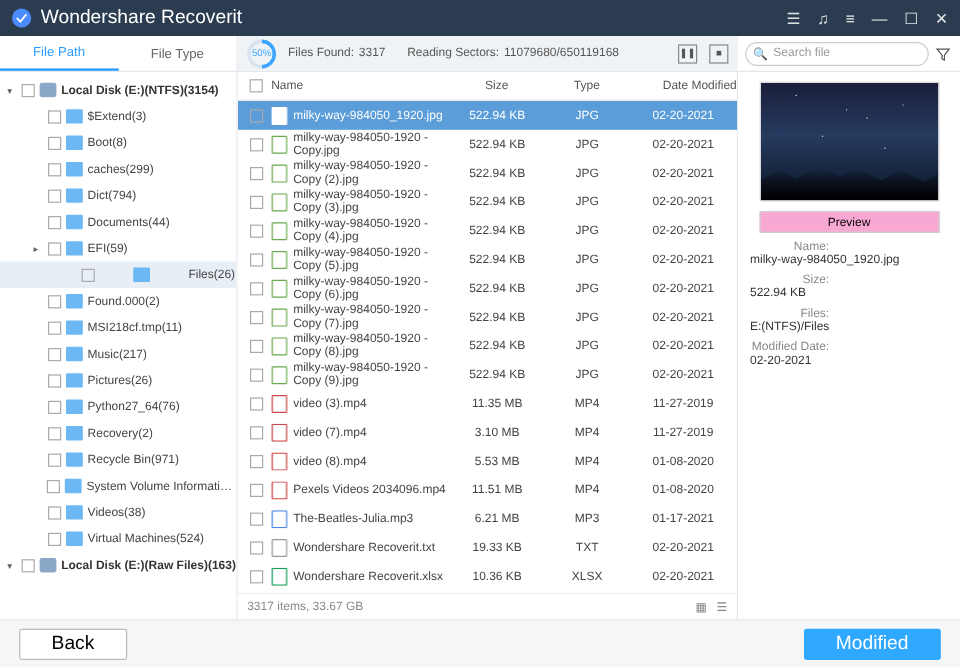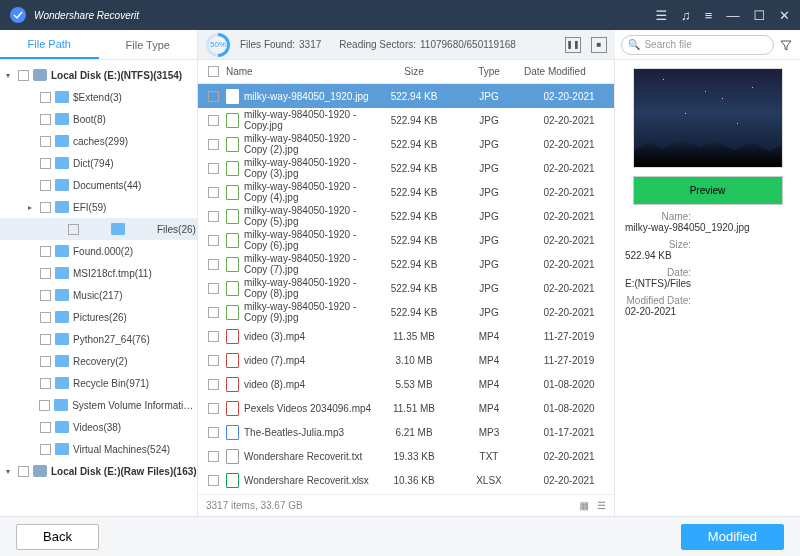--- a/index.html
+++ b/index.html
@@ -1,19 +1,19 @@
 <!DOCTYPE html>
 <html><head>
 <meta charset="utf-8">
 <style>
 * { margin: 0; padding: 0; box-sizing: border-box; font-family: -apple-system, "Segoe UI", Arial, sans-serif; }
 body { width: 800px; height: 556px; overflow: hidden; background: #f5f6f8; font-size: 11px; color: #333; }
 .titlebar { height: 30px; background: #2b3c50; color: #fff; display: flex; align-items: center; padding: 0 10px; }
 .titlebar .logo { width: 16px; height: 16px; background: #4a8cff; border-radius: 50%; margin-right: 8px; display: flex; align-items: center; justify-content: center; }
-.titlebar .title { font-size: 10px; flex: 1; font-style: italic; }
+.titlebar .title { font-size: 16px; flex: 1; }
 .titlebar .winbtns { display: flex; gap: 14px; align-items: center; }
 .titlebar .winbtns span { cursor: pointer; font-size: 13px; opacity: .85; }
 .headerrow { height: 30px; display: flex; align-items: stretch; background: #fff; border-bottom: 1px solid #e4e7eb; }
 .tabs { width: 198px; display: flex; border-right: 1px solid #e4e7eb; }
 .tab { flex: 1; display: flex; align-items: center; justify-content: center; font-size: 11px; color: #666; cursor: pointer; }
 .tab.active { color: #2b9cff; border-bottom: 2px solid #2b9cff; }
 .scanbar { flex: 1; display: flex; align-items: center; background: #f0f3f6; padding: 0 8px; gap: 10px; font-size: 10px; color: #555; }
 .scancircle { width: 24px; height: 24px; border-radius: 50%; background: conic-gradient(#3aa6ff 0 180deg, #d7e3ef 180deg 360deg); display: flex; align-items: center; justify-content: center; font-size: 8px; color: #3aa6ff; }
 .scancircle::before { content: ""; position: absolute; width: 18px; height: 18px; background: #f0f3f6; border-radius: 50%; }
 .scancircle span { position: relative; z-index: 1; font-size: 8px; }
@@ -32,21 +32,21 @@
 .ficon { width: 14px; height: 12px; background: #6bb8f5; border-radius: 1px; flex-shrink: 0; position: relative; }
 .ficon.disk { background: #8aa8c8; border-radius: 2px; }
 .treeitem .lbl { font-size: 10px; color: #444; white-space: nowrap; overflow: hidden; text-overflow: ellipsis; }
 .treeitem.disk .lbl { font-weight: 600; color: #333; }
 .center { flex: 1; display: flex; flex-direction: column; background: #fff; border-right: 1px solid #e4e7eb; }
 .thead { display: flex; height: 24px; align-items: center; border-bottom: 1px solid #e4e7eb; font-size: 10px; color: #555; }
 .thead .c-chk { width: 28px; padding-left: 10px; }
 .thead .c-name { flex: 1; }
 .thead .c-size { width: 80px; text-align: center; }
 .thead .c-type { width: 70px; text-align: center; }
-.thead .c-date { width: 90px; text-align: left; }
+.thead .c-date { width: 90px; text-align: right; }
 .tbody { flex: 1; overflow-y: auto; }
 .row { display: flex; height: 24px; align-items: center; font-size: 10px; color: #444; }
 .row.sel { background: #5b9dd9; color: #fff; }
 .row .c-chk { width: 28px; padding-left: 10px; }
 .row .c-name { flex: 1; display: flex; align-items: center; gap: 5px; overflow: hidden; }
 .row .c-size { width: 80px; text-align: center; }
 .row .c-type { width: 70px; text-align: center; }
 .row .c-date { width: 90px; text-align: center; }
 .fileicon { width: 13px; height: 15px; border: 1px solid #bbb; background: #fff; border-radius: 1px; flex-shrink: 0; position: relative; }
 .fileicon.img { border-color: #6aa84f; }
@@ -54,26 +54,26 @@
 .fileicon.aud { border-color: #4a86e8; }
 .fileicon.txt { border-color: #999; }
 .fileicon.xls { border-color: #0f9d58; }
 .row.sel .fileicon { border-color: #fff; }
 .statusbar { height: 22px; display: flex; align-items: center; padding: 0 8px; font-size: 10px; color: #888; border-top: 1px solid #eee; justify-content: space-between; }
 .viewtoggle { display: flex; gap: 8px; }
 .preview { width: 185px; padding: 8px 10px; display: flex; flex-direction: column; align-items: center; background: #fff; }
 .thumb { width: 150px; height: 100px; background: linear-gradient(180deg, #1b1f3a 0%, #263b60 45%, #0c1626 100%); border: 1px solid #ddd; position: relative; overflow: hidden; }
 .thumb::after { content: ""; position: absolute; bottom: 0; left: 0; right: 0; height: 28px; background: linear-gradient(180deg, transparent, #000); clip-path: polygon(0 40%, 10% 10%, 20% 35%, 32% 0, 45% 30%, 55% 5%, 68% 40%, 80% 10%, 92% 45%, 100% 20%, 100% 100%, 0 100%); }
 .star { position: absolute; width: 1px; height: 1px; background: #fff; border-radius: 50%; }
-.previewbtn { margin-top: 8px; width: 150px; height: 29px; border: 1px solid #ccc; background: #22c55e; font-size: 10px; cursor: pointer; }
+.previewbtn { margin-top: 8px; width: 150px; height: 18px; border: 1px solid #ccc; background: #f9a8d4; font-size: 10px; cursor: pointer; }
 .metarow { display: flex; width: 100%; font-size: 10px; margin-top: 6px; flex-direction: column; }
 .metarow .k { width: 72px; text-align: right; color: #888; padding-right: 6px; }
 .metarow .v { flex: 1; color: #333; word-break: break-all; }
 .footer { height: 40px; display: flex; align-items: center; justify-content: space-between; padding: 0 16px; background: #f5f6f8; border-top: 1px solid #e0e4e9; }
-.btn { height: 26px; padding: 0 26px; border: 1px solid #bbb; background: #fff; font-size: 13px; cursor: pointer; border-radius: 2px; }
+.btn { height: 26px; padding: 0 26px; border: 1px solid #bbb; background: #fff; font-size: 16px; cursor: pointer; border-radius: 2px; }
 .btn.primary { background: #2fa9ff; color: #fff; border-color: #2fa9ff; }
 ::-webkit-scrollbar { width: 6px; }
 ::-webkit-scrollbar-thumb { background: #c8d0d9; border-radius: 3px; }
 </style>
 </head>
 <body>
 
 <div class="titlebar">
   <div class="logo">
       <svg width="10" height="10" viewBox="0 0 10 10">
@@ -479,21 +479,21 @@
     <button class="previewbtn">Preview</button>
     <div class="metarow">
         <div class="k">Name:</div>
         <div class="v">milky-way-984050_1920.jpg</div>
       </div>
     <div class="metarow">
         <div class="k">Size:</div>
         <div class="v">522.94 KB</div>
       </div>
     <div class="metarow">
-        <div class="k">Date:</div>
+        <div class="k">Files:</div>
         <div class="v">E:(NTFS)/Files</div>
       </div>
     <div class="metarow">
         <div class="k">Modified Date:</div>
         <div class="v">02-20-2021</div>
       </div>
   </div>
 </div>
 
 <div class="footer">

